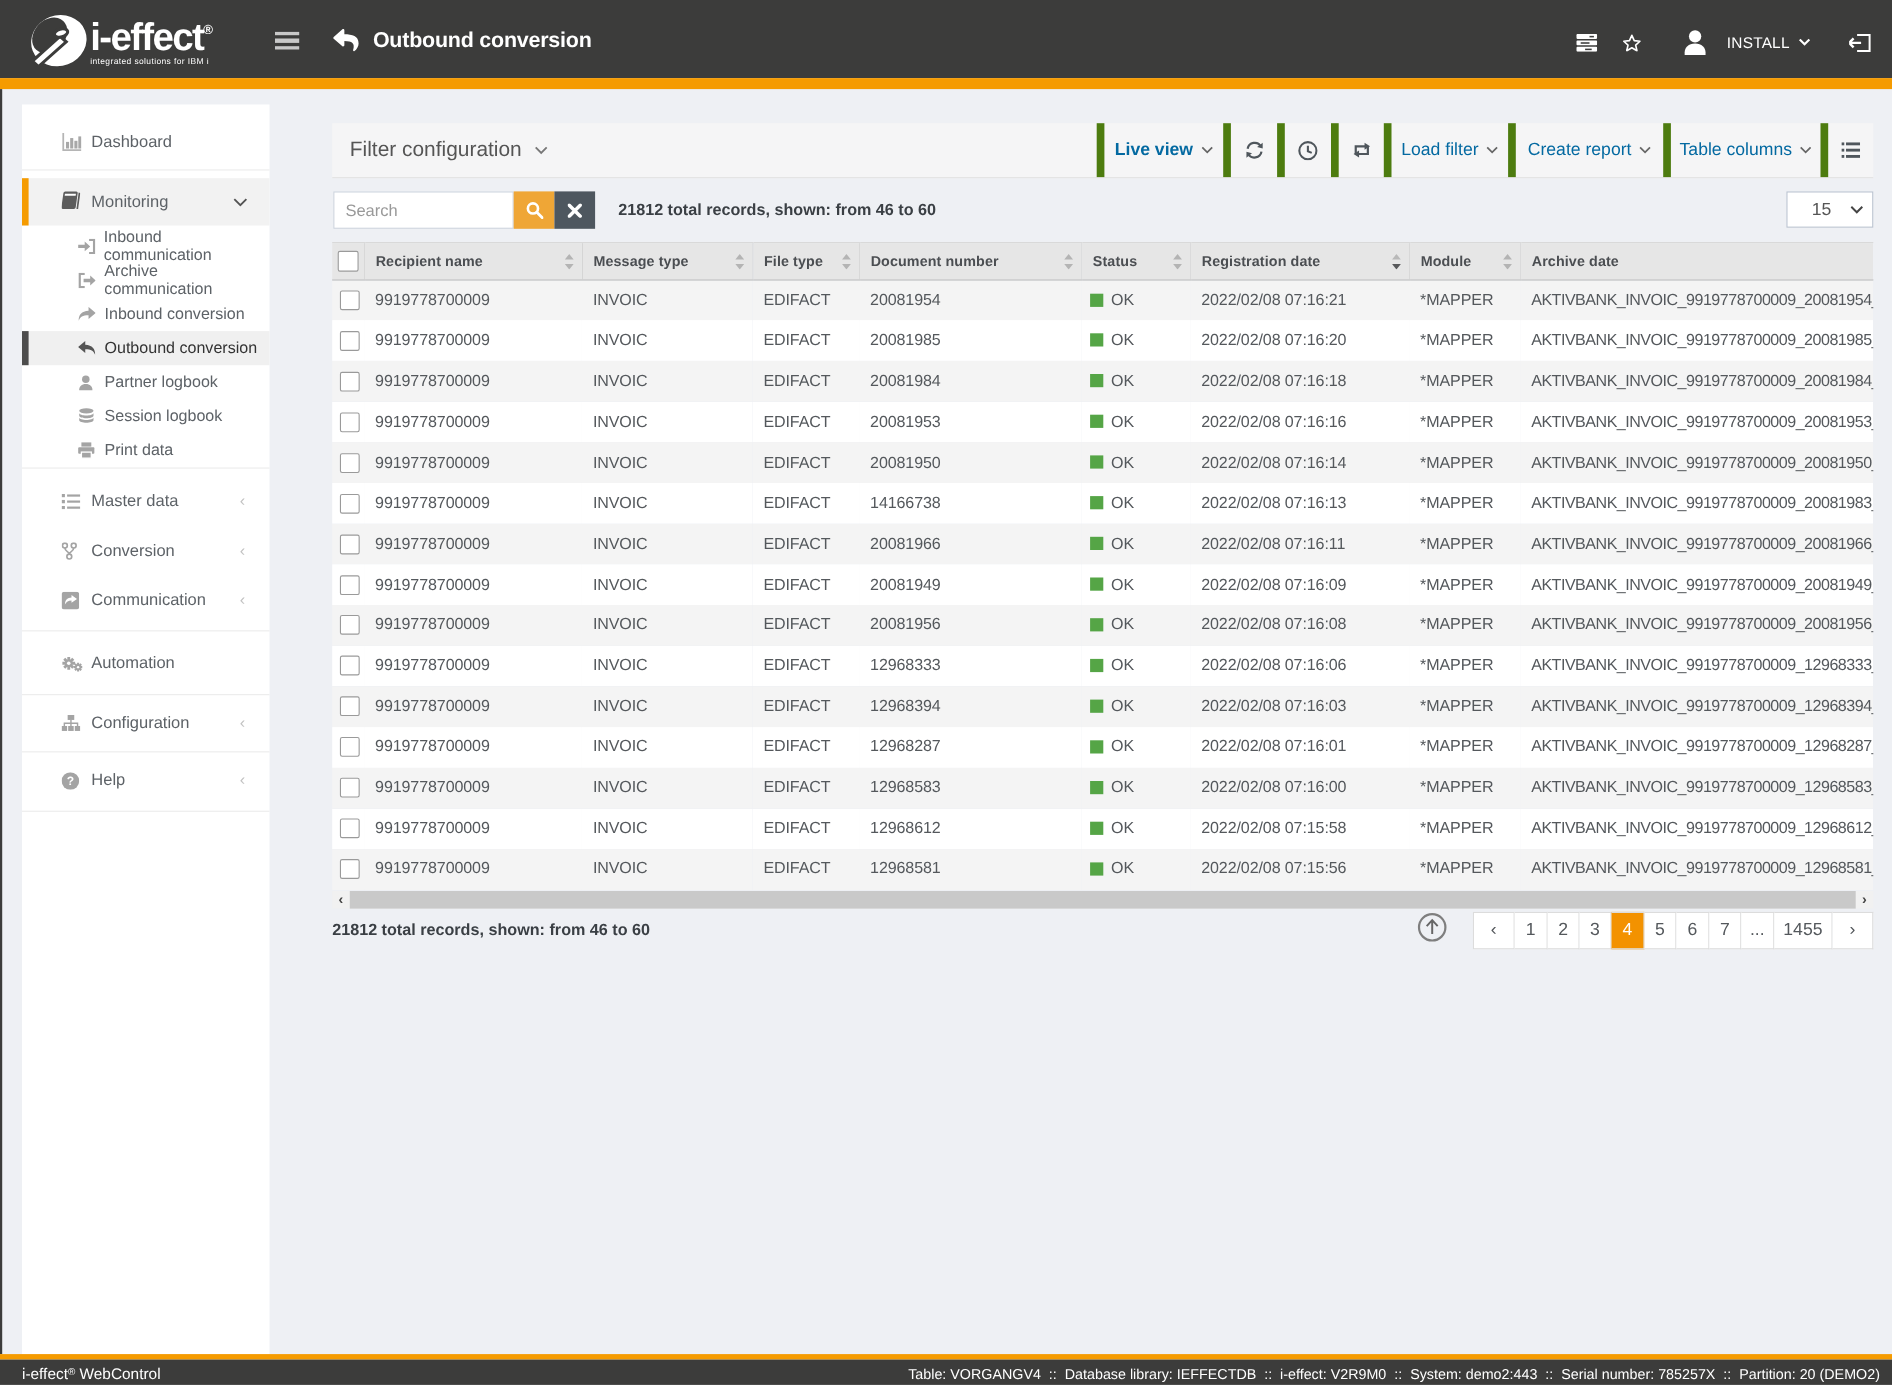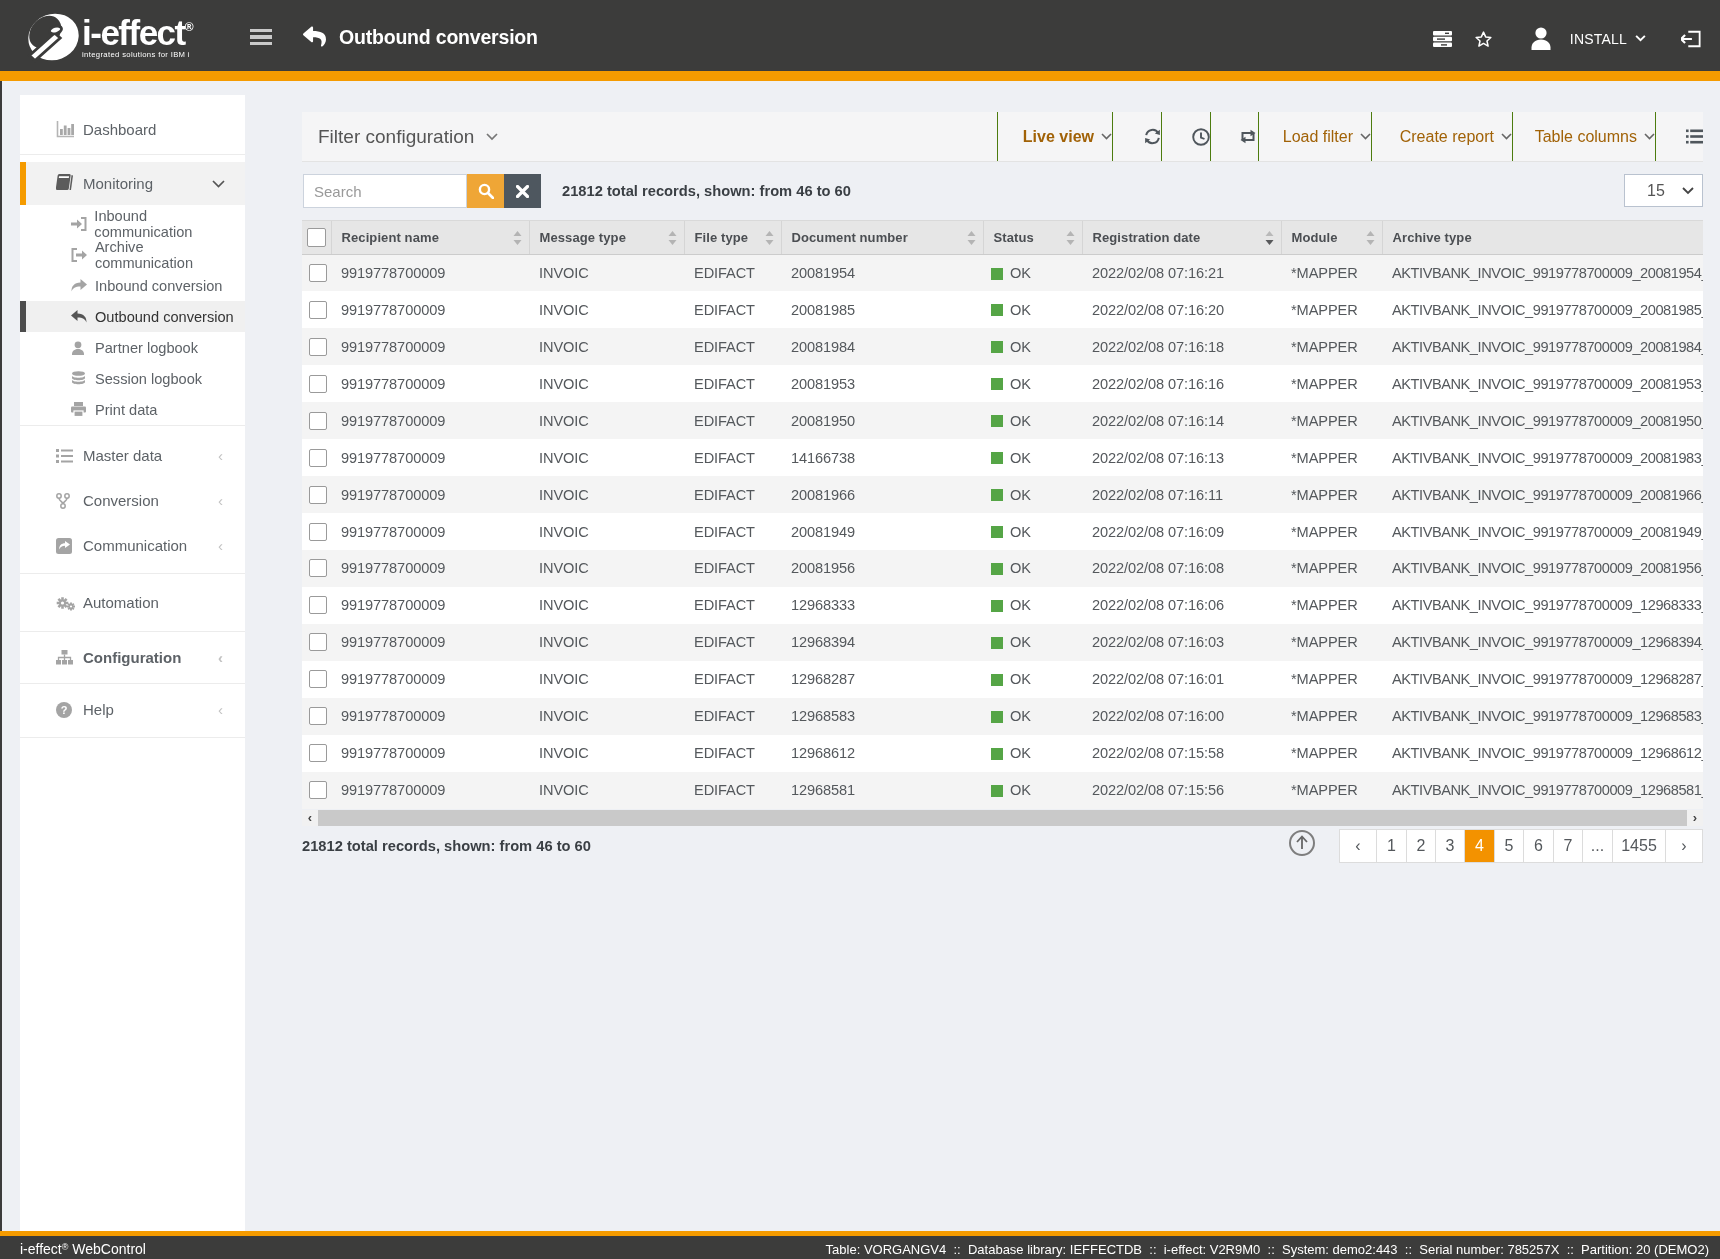--- a/index.html
+++ b/index.html
@@ -35,21 +35,21 @@
 #monhead .ic { width:27px; margin-left:30px; }
 .subitem { position:relative; display:flex; align-items:center; height:31px; color:#5d6267; font-size:14.6px; }
 .subitem .ic { width:24px; margin-left:51px; display:flex; align-items:center; }
 .subitem.active { background:#f0f0f0; border-left:6px solid #4d4d4d; color:#333; }
 .subitem.active .ic { margin-left:45px; }
 
 
 #filterbar { position:relative; height:50px; background:#f5f5f6; border-bottom:1px solid #e3e3e3; display:flex; align-items:center; }
 #filterbar .title { margin-left:16px; font-size:19px; color:#555; }
 #fbright { position:absolute; right:0; top:0; height:100%; display:flex; }
-.fbtn { display:flex; align-items:center; justify-content:flex-end; border-left:1px solid #4d7c0f; color:#a16207; font-size:16px; }
+.fbtn { display:flex; align-items:center; justify-content:center; border-left:7px solid #4d7c0f; color:#0369a1; font-size:16px; }
 
 
 #searchrow { position:relative; height:58px; }
 #searchin { position:absolute; left:1px; top:12px; width:164px; height:34px; background:#fff; border:1px solid #ccd3dd; color:#999; font-size:15px; padding-left:10px; display:flex; align-items:center; }
 .sbtn { position:absolute; top:12px; width:37px; height:34px; display:flex; align-items:center; justify-content:center; }
 #sbtn1 { left:165px; background:#efa636; }
 #sbtn2 { left:202px; background:#4e575f; }
 #totaltop { position:absolute; left:260px; top:12px; height:34px; display:flex; align-items:center; font-size:14.7px; font-weight:bold; color:#3a3f44; }
 #pagesize { position:absolute; right:0px; top:12px; width:79px; height:33px; background:#fff; border:1px solid #b9c2cf; font-size:16px; color:#555; display:flex; align-items:center; }
 #pagesize span { margin-left:22px;text-align:right; }
@@ -295,21 +295,21 @@
               <path d="M15 7.5 L15 15.5 M11 11.5 L19 11.5 M12.2 8.7 L17.8 14.3 M12.2 14.3 L17.8 8.7"></path>
             </g>
             <circle cx="15" cy="11.5" r="1.1" fill="#fff" stroke="none"></circle>
           </g>
         </svg>
       </span>
       <span class="lbl">Automation</span>
     </div>
   </div>
   <div class="sep"></div>
-  <div class="grp" style="padding:3px 0;font-weight:bold;">
+  <div class="grp" style="padding:3px 0;">
     <div class="sitem" style="height:45px;">
       <span class="ic">
         <svg width="17" height="15" viewBox="0 0 17 15">
           <rect x="5.5" y="0" width="6" height="4.5" fill="#a4a4a4"></rect>
           <rect x="0" y="10" width="5" height="4.5" fill="#a4a4a4"></rect>
           <rect x="6" y="10" width="5" height="4.5" fill="#a4a4a4"></rect>
           <rect x="12" y="10" width="5" height="4.5" fill="#a4a4a4"></rect>
           <path d="M8.5 4.5 L8.5 7.5 M2.5 10 L2.5 7.5 L14.5 7.5 L14.5 10 M8.5 7.5 L8.5 10" stroke="#a4a4a4" stroke-width="1.3" fill="none"></path>
         </svg>
       </span>
@@ -447,21 +447,21 @@
                 <path d="M4.5 14 L8.5 9 L0.5 9 Z" fill="#b4b4b4"></path>
               </svg></span></th>
         <th>Registration date<span class="sort"><svg width="9" height="14" viewBox="0 0 9 14">
                 <path d="M4.5 0 L8.5 5 L0.5 5 Z" fill="#b9b9b9"></path>
                 <path d="M4.5 14 L8.5 9 L0.5 9 Z" fill="#58595b"></path>
               </svg></span></th>
         <th>Module<span class="sort"><svg width="9" height="14" viewBox="0 0 9 14">
                 <path d="M4.5 0 L8.5 5 L0.5 5 Z" fill="#b4b4b4"></path>
                 <path d="M4.5 14 L8.5 9 L0.5 9 Z" fill="#b4b4b4"></path>
               </svg></span></th>
-        <th>Archive type</th>
+        <th>Archive date</th>
       </tr>
     </thead>
     <tbody id="tb">
 <tr>
           <td class="cbc" style="padding-left:7px;">
             <div class="cb" style="margin-left:0;width:18px;height:18px;"></div>
           </td>
           <td>9919778700009</td>
           <td>INVOIC</td>
           <td>EDIFACT</td>

